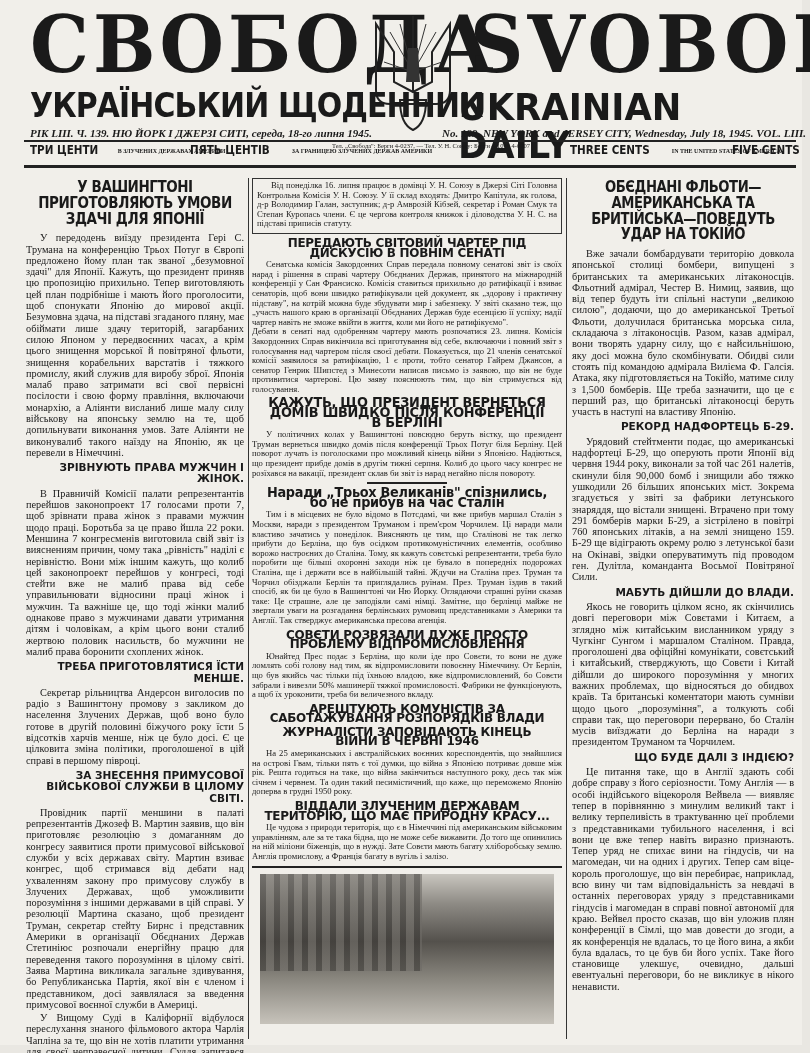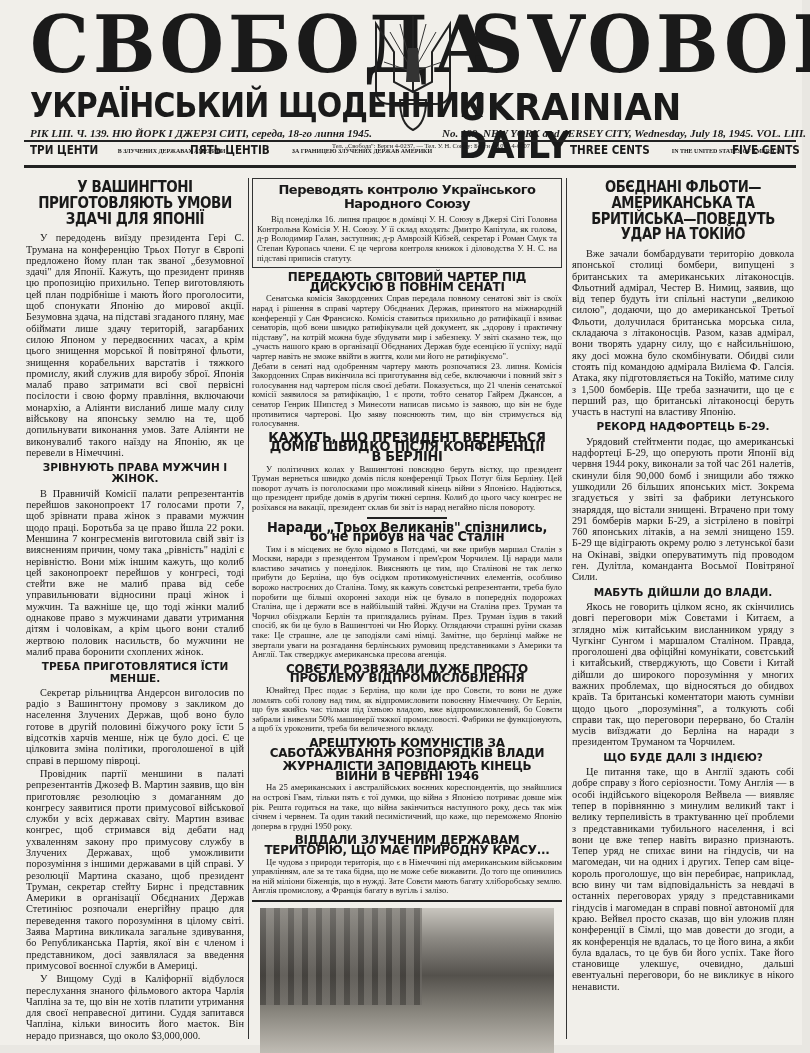--- a/index.html
+++ b/index.html
@@ -12,21 +12,21 @@
   .sub-en{position:absolute;left:458px;top:88px;font-family:"DejaVu Sans",sans-serif;font-weight:bold;font-size:38px;letter-spacing:0px;line-height:1;transform:scaleX(.93);transform-origin:left;}
   .dateline{position:absolute;top:127px;font-size:11px;font-weight:bold;white-space:nowrap;font-style:italic;}
   .rule{position:absolute;left:24px;right:6px;height:0;border-top:2px solid #222;}
   .strip{position:absolute;top:142px;font-size:9px;white-space:nowrap;}
   .price{font-family:"DejaVu Sans",sans-serif;font-weight:bold;font-size:13px;transform:scaleX(.8);display:inline-block;transform-origin:left;}
   .small{font-size:6px;font-weight:bold;line-height:7px;display:inline-block;vertical-align:middle;text-align:center;}
   .emblem{position:absolute;left:370px;top:12px;width:86px;height:120px;}
   .col{position:absolute;top:178px;font-size:10.3px;line-height:11.3px;text-align:justify;}
   .col p{margin:0 0 2px 0;text-indent:14px;}
   .h-big{font-family:"DejaVu Sans",sans-serif;font-weight:bold;text-align:center;line-height:1.05;margin:2px 0 5px;letter-spacing:-.5px;}
-  .h-sub{font-family:"DejaVu Sans",sans-serif;font-weight:bold;text-align:center;font-size:10.5px;margin:4px 0 3px;}
+  .h-sub{font-family:"DejaVu Sans",sans-serif;font-weight:bold;text-align:right;font-size:10.5px;margin:4px 0 3px;}
   .vrule{position:absolute;top:178px;bottom:6px;width:0;border-left:1px solid #333;}
   .center .h-mid{font-family:"DejaVu Sans",sans-serif;font-weight:bold;text-align:center;font-size:13px;margin:4px 0 3px;letter-spacing:-.3px;transform:scaleX(.92);}
   .photo{margin:6px 8px 4px;height:150px;background:linear-gradient(180deg,#c9c6bf 0%,#8d8a84 20%,#54514c 45%,#8a877f 70%,#c7c3bb 100%);position:relative;}
   .photo::after{content:"";position:absolute;left:0;top:0;width:55%;height:65%;background:repeating-linear-gradient(90deg,#3a3835 0 6px,#6e6b66 6px 14px);opacity:.6;}
   .sep{width:80px;margin:4px auto;border-top:2px solid #222;}
 </style>
 </head>
 <body>
 
 <div class="page">
@@ -79,31 +79,31 @@
     <p>У передодень виїзду президента Гері С. Трумана на конференцію Трьох Потуг в Європі предложено йому план так званої „безумовної здачі" для Японії. Кажуть, що президент приняв цю пропозицію прихильно. Тепер виготовляють цей план подрібніше і мають його проголосити, щоб спонукати Японію до мирової акції. Безумовна здача, на підставі згаданого пляну, має обіймати лише здачу територій, загарбаних силою Японом у передвоєнних часах, а крім цього знищення морської й повітряної фльоти, знищення корабельних варстатів і тяжкого промислу, який служив для виробу зброї. Японія малаб право затримати всі свої первісні посілости і свою форму правління, включаючи монархію, а Аліянти висланиб лише малу силу військову на японську землю на те, щоб допильнувати виконання умов. Зате Аліянти не виконувалиб такого наїзду на Японію, як це перевели в Німеччині.</p>
     <div>
       <div class="h-sub">ЗРІВНУЮТЬ ПРАВА МУЖЧИН І ЖІНОК.</div>
       <p>В Правничій Комісії палати репрезентантів перейшов законопроект 17 голосами проти 7, щоб зрівнати права жінок з правами мужчин щодо праці. Боротьба за це право йшла 22 роки. Меншина 7 конгресменів виготовила свій звіт із вияснениям причин, чому така „рівність" наділі є нерівністю. Вони між іншим кажуть, що колиб цей законопроект перейшов у конгресі, тоді стейти вже не малиб права від себе управильнювати відносини праці жінок і мужчин. Та важніше це, що тоді жінки малиб однакове право з мужчинами давати утримання дітям і чоловікам, а крім цього вони сталиб жертвою половик насильств, бо мужчини не малиб права боронити схоплених жінок.</p>
     </div>
     <div>
       <div class="h-sub">ТРЕБА ПРИГОТОВЛЯТИСЯ ЇСТИ МЕНШЕ.</div>
       <p>Секретар рільництва Андерсон виголосив по радіо з Вашингтону промову з закликом до населення Злучених Держав, щоб воно було готове в другій половині біжучого року їсти 5 відсотків харчів менше, ніж це було досі. Є це цілковита зміна політики, проголошеної в цій справі в першому півроці.</p>
     </div>
     <div>
+      <div class="h-sub">ЗА ЗНЕСЕННЯ ПРИМУСОВОЇ ВІЙСЬКОВОЇ СЛУЖБИ В ЦІЛОМУ СВІТІ.</div>
       <p>Провідник партії меншини в палаті репрезентантів Джозеф В. Мартин заявив, що він приготовляє резолюцію з домаганням до конгресу заявитися проти примусової військової служби у всіх державах світу. Мартин взиває конгрес, щоб стримався від дебати над ухваленням закону про примусову службу в Злучених Державах, щоб уможливити порозуміння з іншими державами в цій справі. У резолюції Мартина сказано, щоб президент Труман, секретар стейту Бирнс і представник Америки в організації Обєднаних Держав Стетиніюс розпочали енергійну працю для переведення такого порозуміння в цілому світі. Заява Мартина викликала загальне здивування, бо Републиканська Партія, якої він є членом і представником, досі заявлялася за введення примусової воєнної служби в Америці.</p>
     </div>
     <div>
       <p>У Вищому Суді в Каліфорнії відбулося переслухання знаного фільмового актора Чарлія Чапліна за те, що він не хотів платити утримання для своєї неправесної дитини. Суддя запитався Чапліна, кільки виносить його маєток. Він нерадо признався, що около $3,000,000.</p>
     </div>
 
   </div>
 
   <div class="col center" style="left:252px;width:310px;font-size:8.6px;line-height:9.6px;">
     <div style="border:1px solid #333;padding:2px 4px;">
-      <div class="h-big" style="font-size:13px;">Переводять контролю Українського Народного Союзу</div>
       <p>Від понеділка 16. липня працює в домівці У. Н. Союзу в Джерзі Сіті Головна Контрольна Комісія У. Н. Союзу. У її склад входять: Дмитро Капітула, як голова, д-р Володимир Галан, заступник; д-р Амврозій Кібзей, секретар і Роман Смук та Степан Куропась члени. Є це чергова контроля книжок і діловодства У. Н. С. на підставі приписів статуту.</p>
     </div>
     <div>
       <div class="h-mid">ПЕРЕДАЮТЬ СВІТОВИЙ ЧАРТЕР ПІД ДИСКУСІЮ В ПОВНІМ СЕНАТІ</div>
       <p style="white-space:pre-line;">Сенатська комісія Закордонних Справ передала повному сенатові звіт із своїх нарад і рішення в справі чартеру Обєднаних Держав, принятого на міжнародній конференції у Сан Франсиско. Комісія ставиться прихильно до ратифікації і взиває сенаторів, щоб вони швидко ратифікували цей документ, як „здорову і практичну підставу", на котрій можна буде збудувати мир і забезпеку. У звіті сказано теж, що „участь нашого краю в організації Обєднаних Держав буде есенцією її успіху; надії чартер навіть не зможе ввійти в життя, коли ми його не ратифікуємо".
 Дебати в сенаті над одобренням чартеру мають розпочатися 23. липня. Комісія Закордонних Справ викінчила всі приготування від себе, включаючи і повний звіт з голосування над чартером після своєї дебати. Показується, що 21 членів сенатської комісії заявилося за ратифікацію, 1 є проти, тобто сенатор Гайрем Джансон, а сенатор Генрик Шипстед з Минесоти написав письмо із заявою, що він не буде противитися чартерові. Цю заяву пояснюють тим, що він стримується від голосування.</p>
     </div>
     <div>
       <div class="h-mid" style="font-size:14px;">КАЖУТЬ, ЩО ПРЕЗИДЕНТ ВЕРНЕТЬСЯ ДОМІВ ШВИДКО ПІСЛЯ КОНФЕРЕНЦІЇ В БЕРЛІНІ</div>
       <p>У політичних колах у Вашингтоні повсюдно беруть вістку, що президент Труман вернеться швидко домів після конференції Трьох Потуг біля Берліну. Цей поворот лучать із поголосками про можливий кінець війни з Японією. Надіються, що президент прибде домів в другім тижні серпня. Колиб до цього часу конгрес не розїхався на вакації, президент склав би звіт із нарад негайно після повороту.</p>

